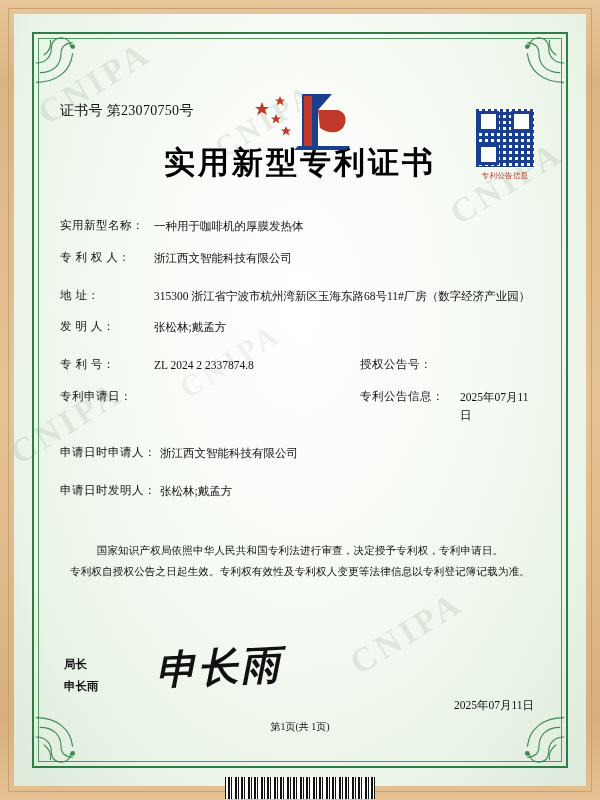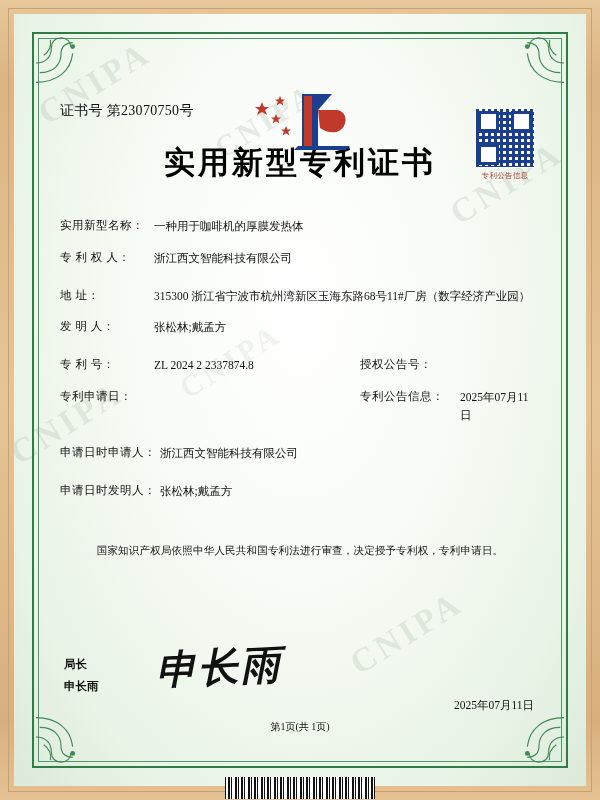--- a/index.html
+++ b/index.html
@@ -409,20 +409,21 @@
         </div>
 
         <div class="row">
           <div class="lbl" style="width:100px;flex:0 0 100px;">申请日时发明人：</div>
           <div class="val">张松林;戴孟方</div>
         </div>
       </div>
 
       <div class="statement">
         <div>国家知识产权局依照中华人民共和国专利法进行审查，决定授予专利权，专利申请日。</div>
+        <div>专利权自授权公告之日起生效。专利权有效性及专利权人变更等法律信息以专利登记簿记载为准。</div>
       </div>
 
       <div class="sign-area">
         <div class="sign-left">
           <div>局长</div>
           <div>申长雨</div>
         </div>
         <div class="signature">申长雨</div>
         <div class="date-right">2025年07月11日</div>
       </div>

